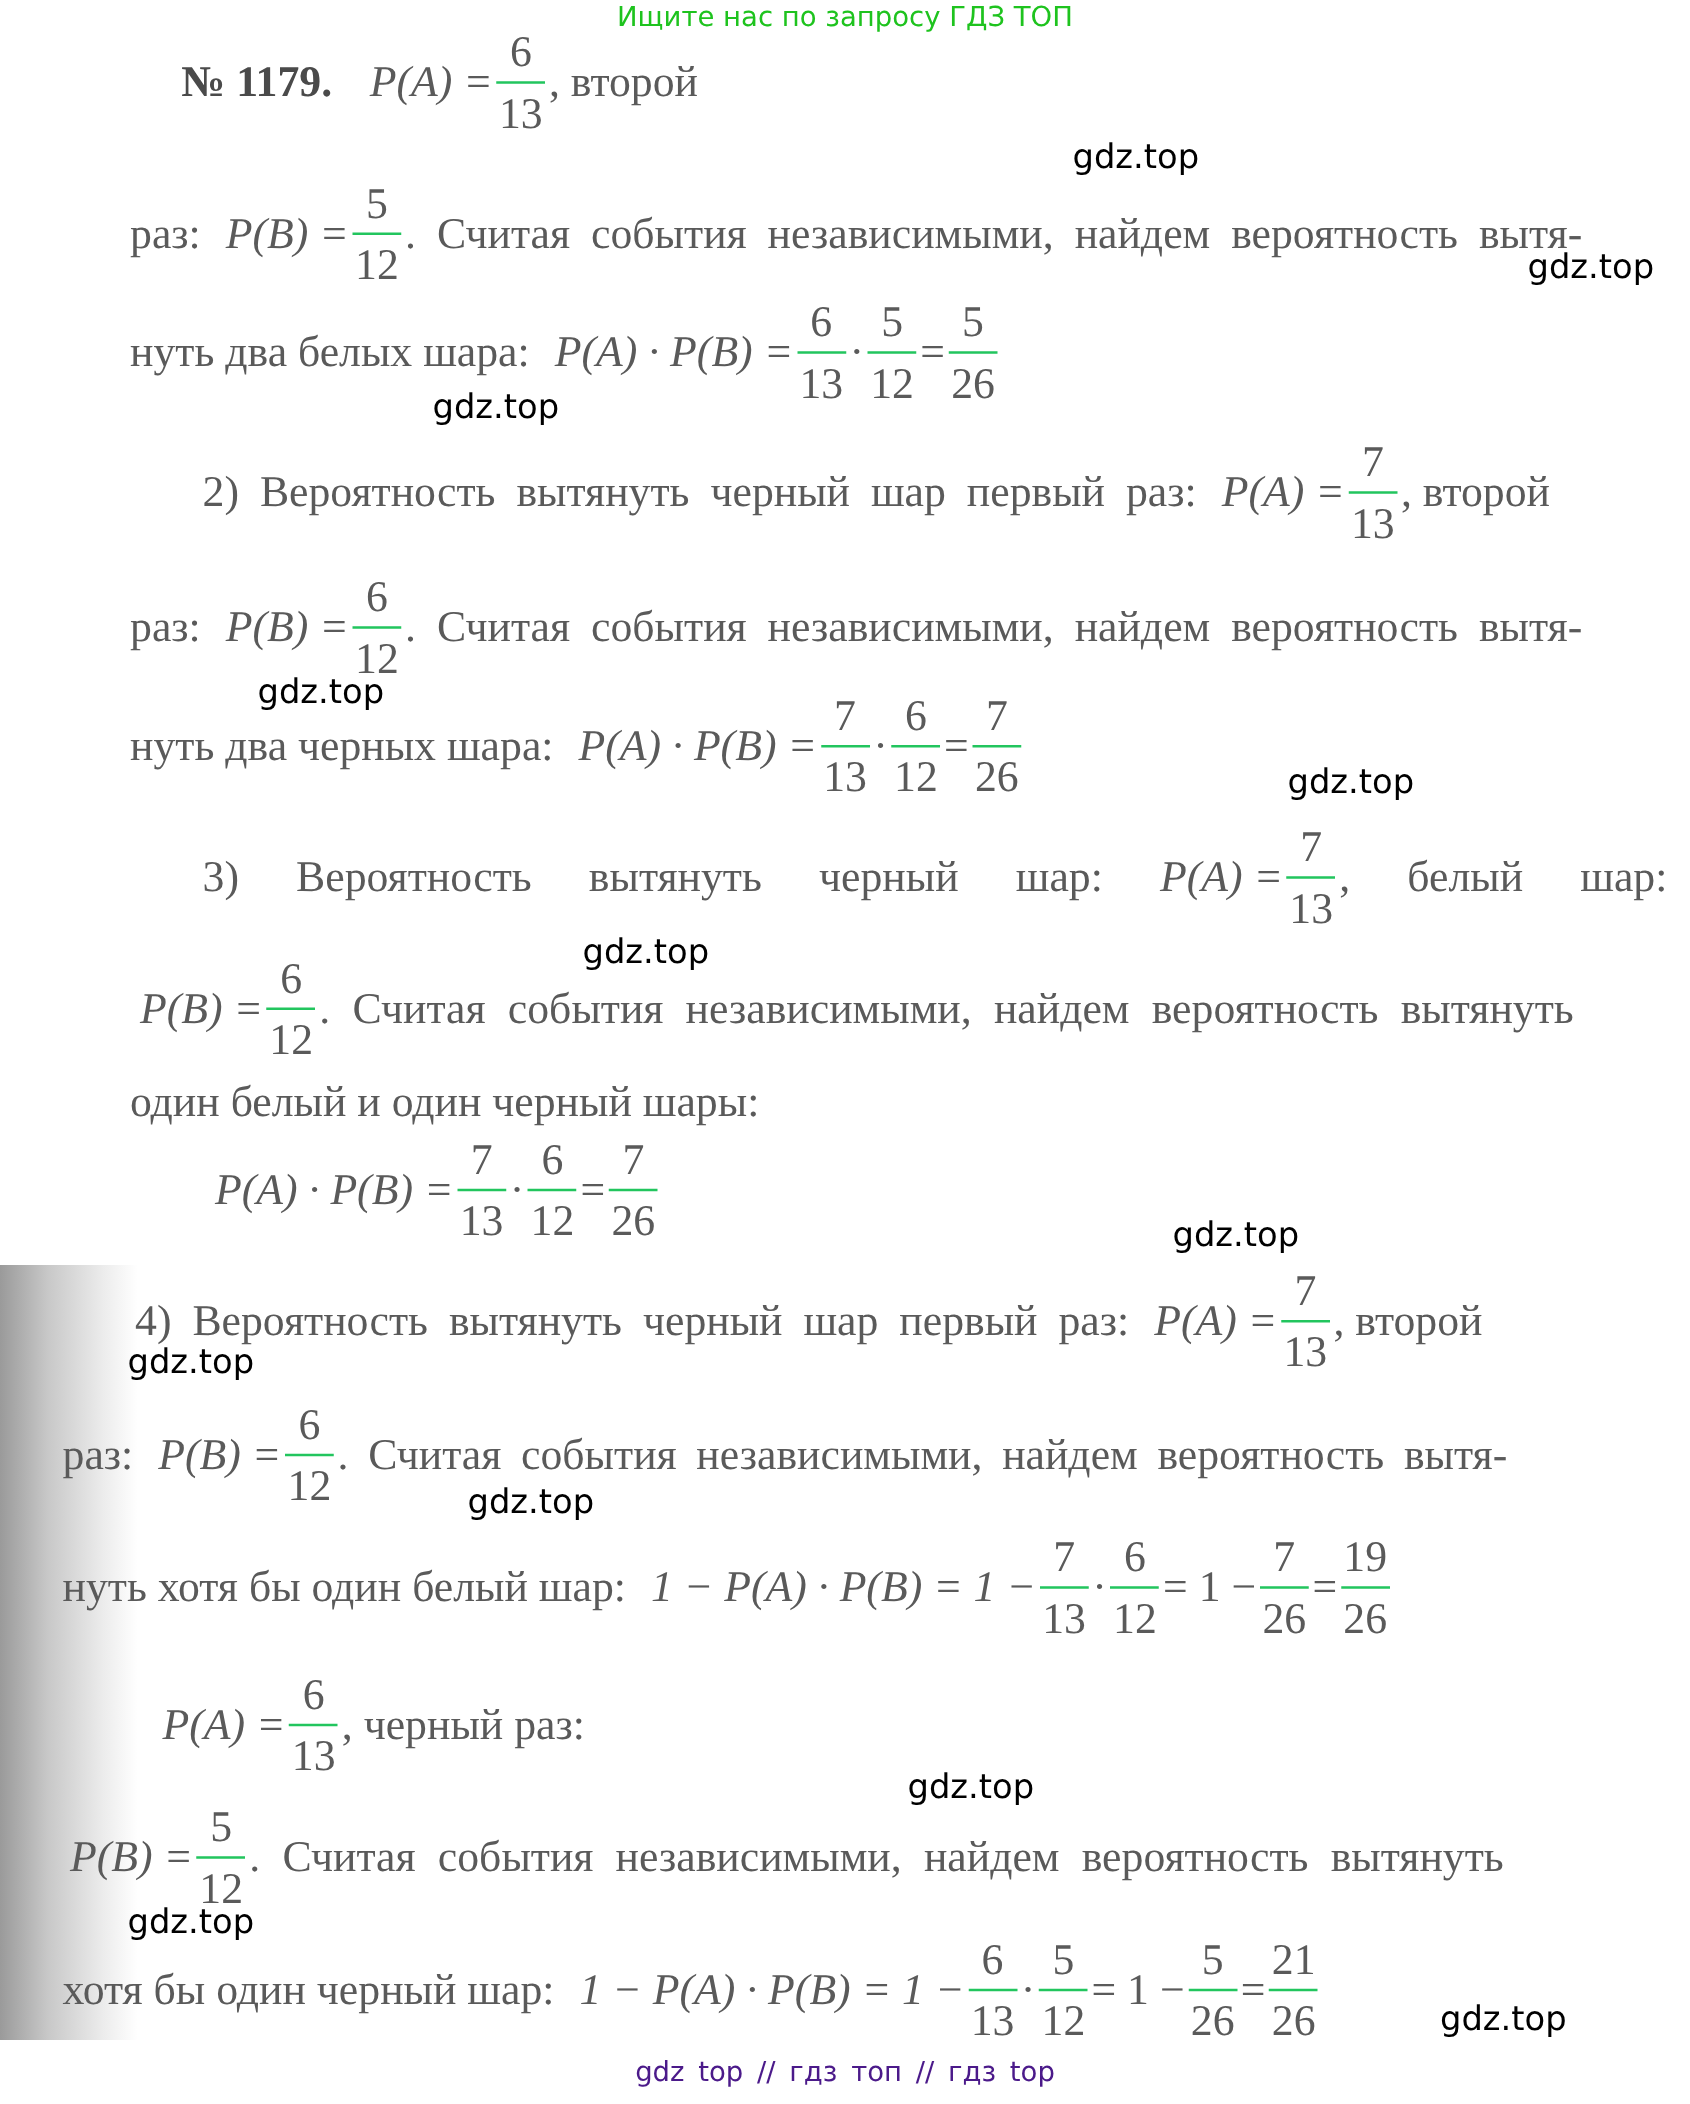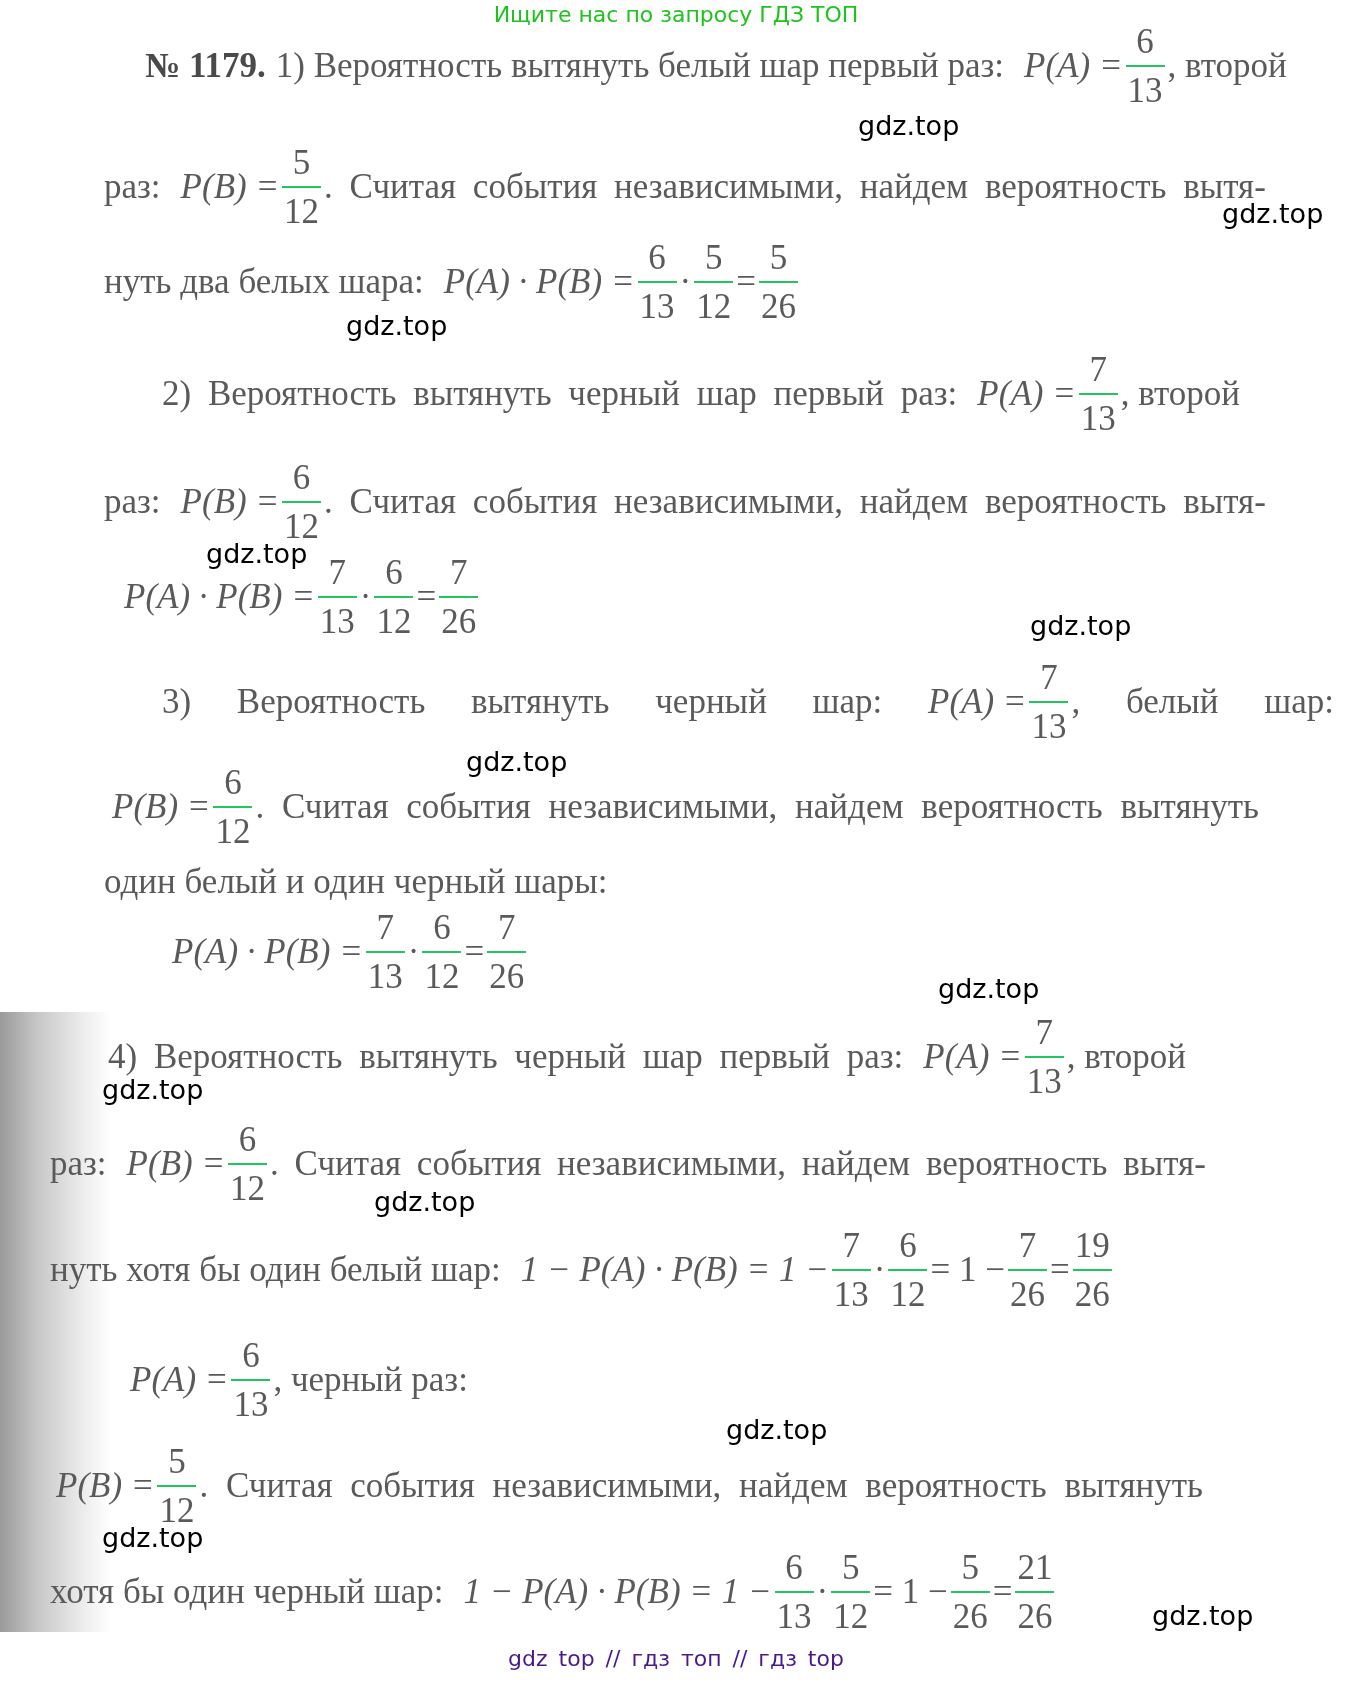--- a/index.html
+++ b/index.html
@@ -27,21 +27,20 @@
 <body>
 
 <div class="page">
   <div class="shadow"></div>
 
   <div class="top-banner">Ищите нас по запросу ГДЗ ТОП</div>
 
   <div class="line" style="left:104px; top:24px; width:1230px;margin-left:41px;">
     <span class="bold">№ 1179.</span>
       <span class="sp"></span>
-    <span>1) Вероятность вытянуть белый шар первый раз:</span>
       <span class="sp"></span>
       <span class="sp"></span>
     <span class="it">P(A) =</span>
     <span class="frac">
         <span class="num">6</span>
         <span class="den">13</span>
       </span>
     <span>, второй</span>
   </div>
   <div class="wm" style="left:858px; top:110px;">gdz.top</div>
@@ -96,21 +95,21 @@
     <span class="it">P(B) =</span>
     <span class="frac">
         <span class="num">6</span>
         <span class="den">12</span>
       </span>
     <span style="word-spacing:8px;">. Считая события независимыми, найдем вероятность вытя-</span>
   </div>
   <div class="wm" style="left:206px; top:538px;">gdz.top</div>
 
   <div class="line" style="left:104px; top:555px;">
-    <span class="sp"></span><span class="sp"></span>
+    <span>нуть два черных шара:</span><span class="sp"></span><span class="sp"></span>
     <span class="it">P(A) · P(B) =</span>
     <span class="frac">
         <span class="num">7</span>
         <span class="den">13</span>
       </span>·
     <span class="frac">
         <span class="num">6</span>
         <span class="den">12</span>
       </span>=
     <span class="frac">

